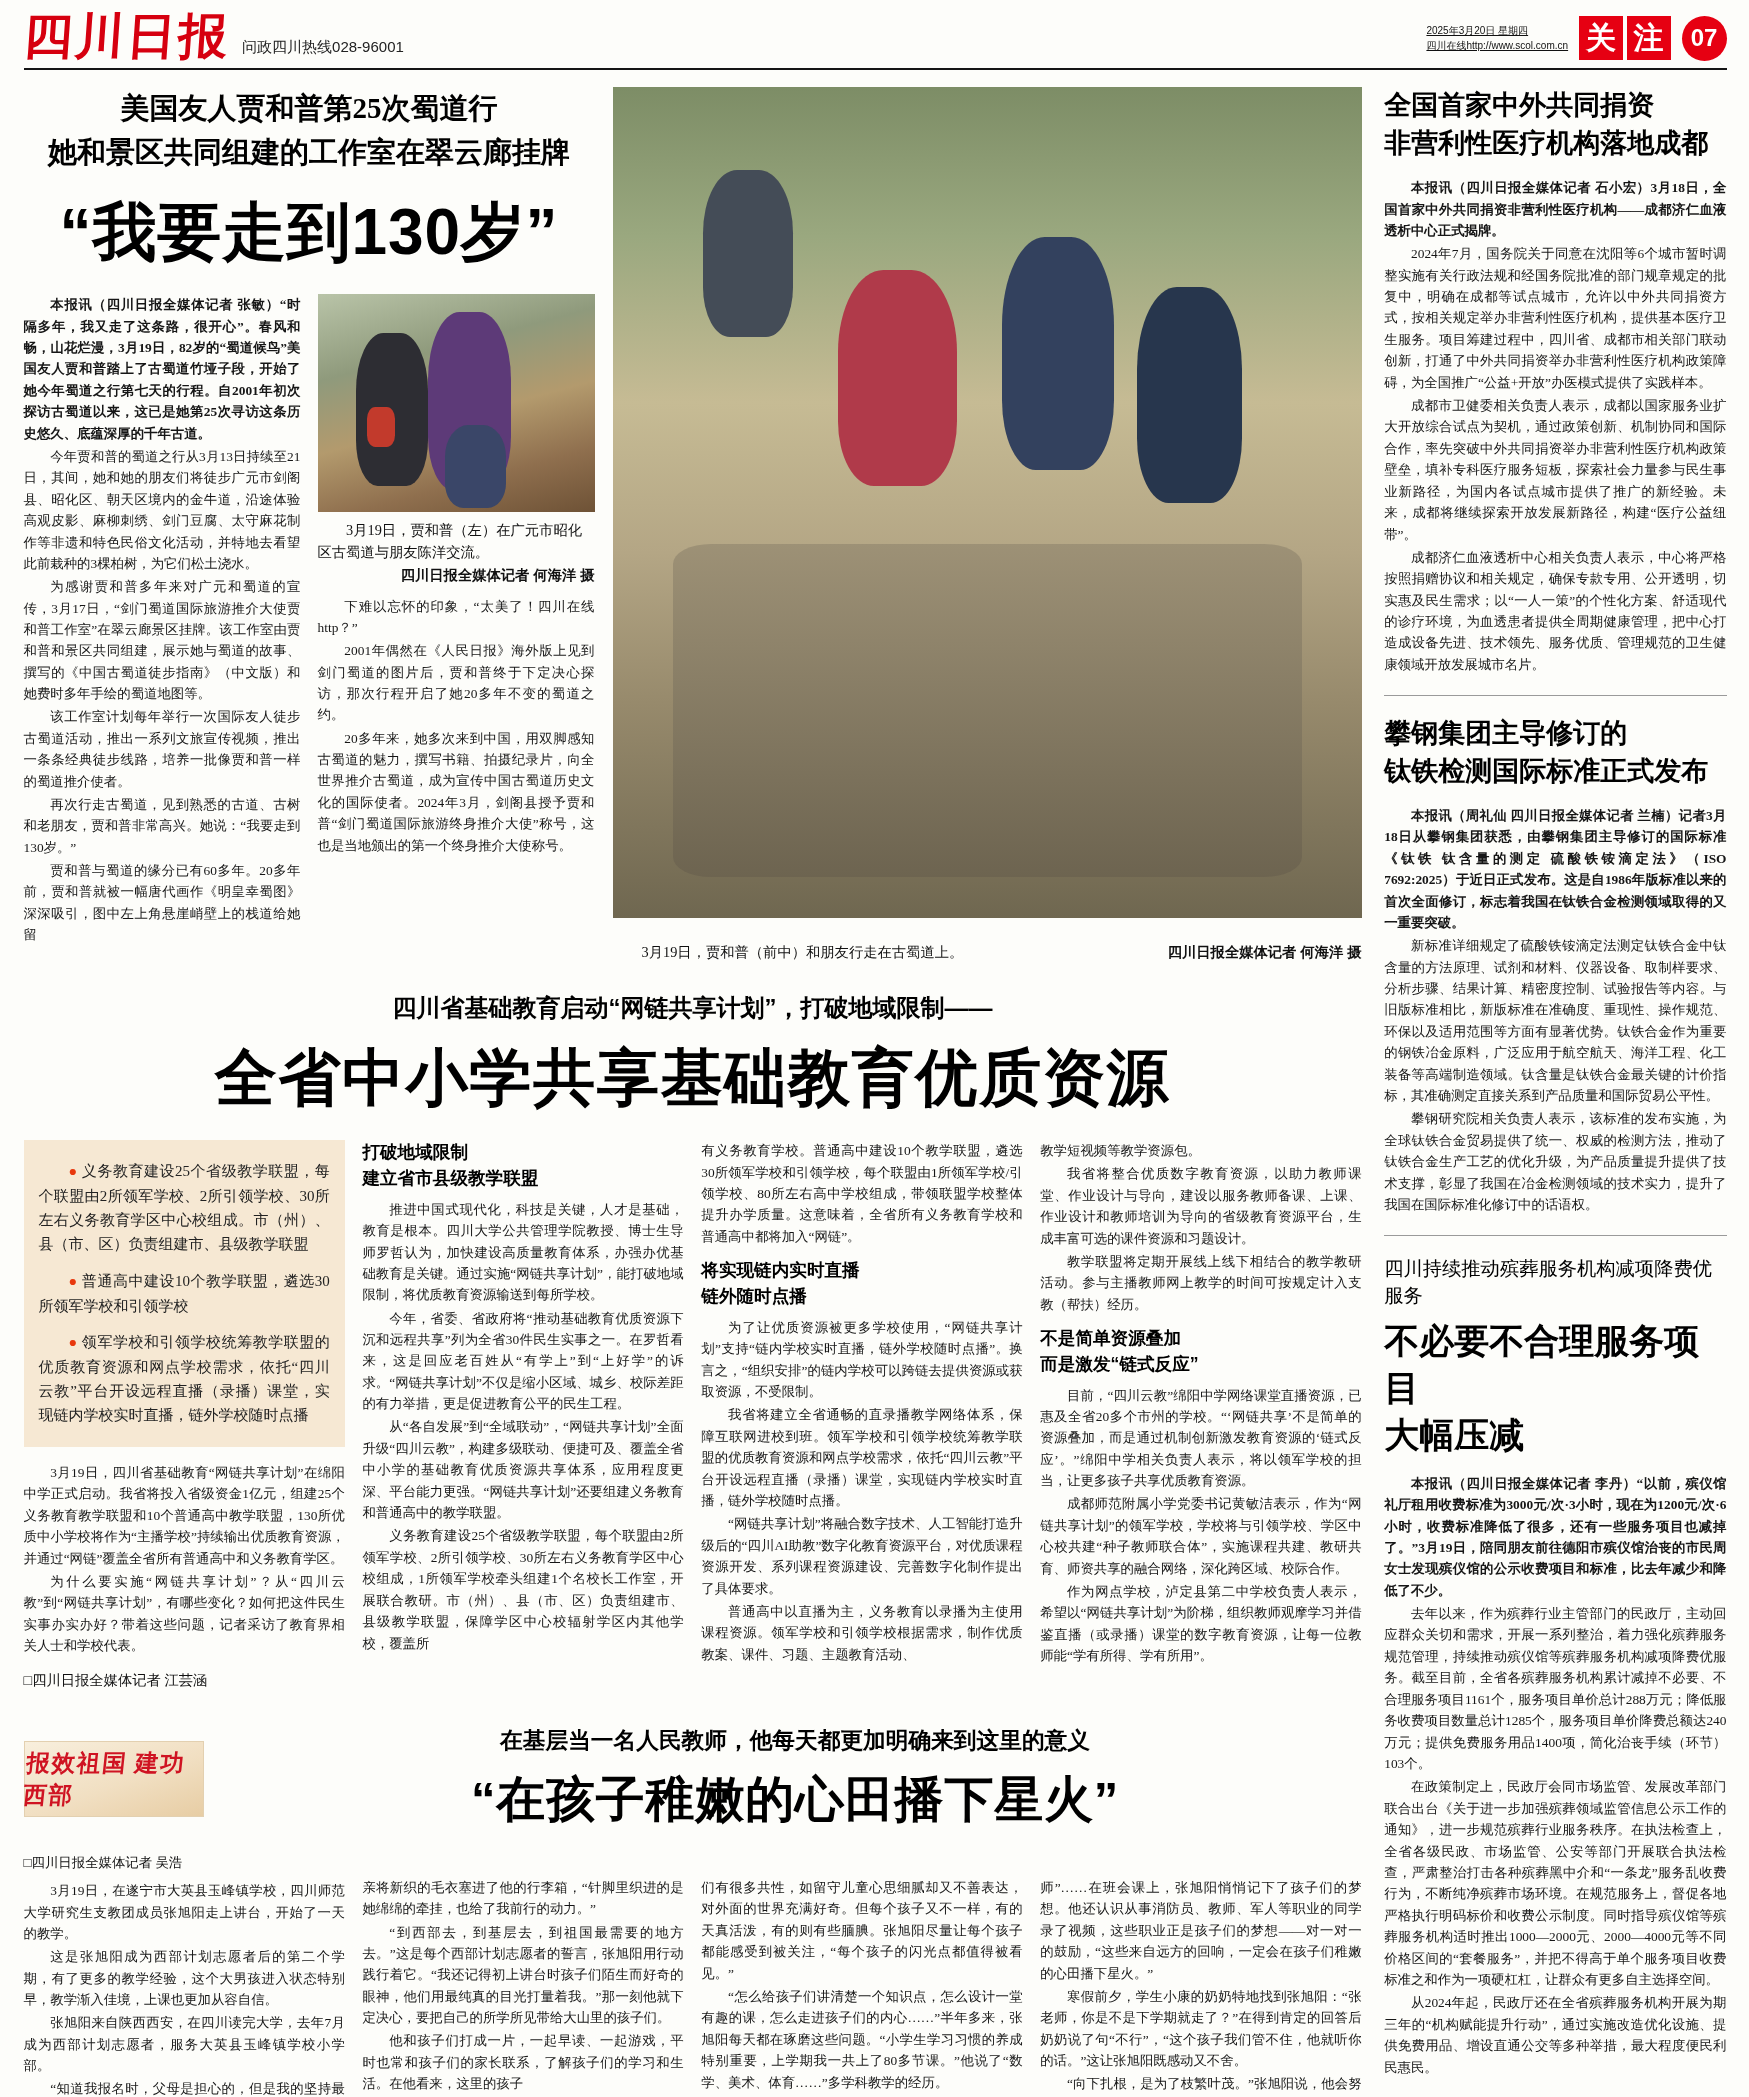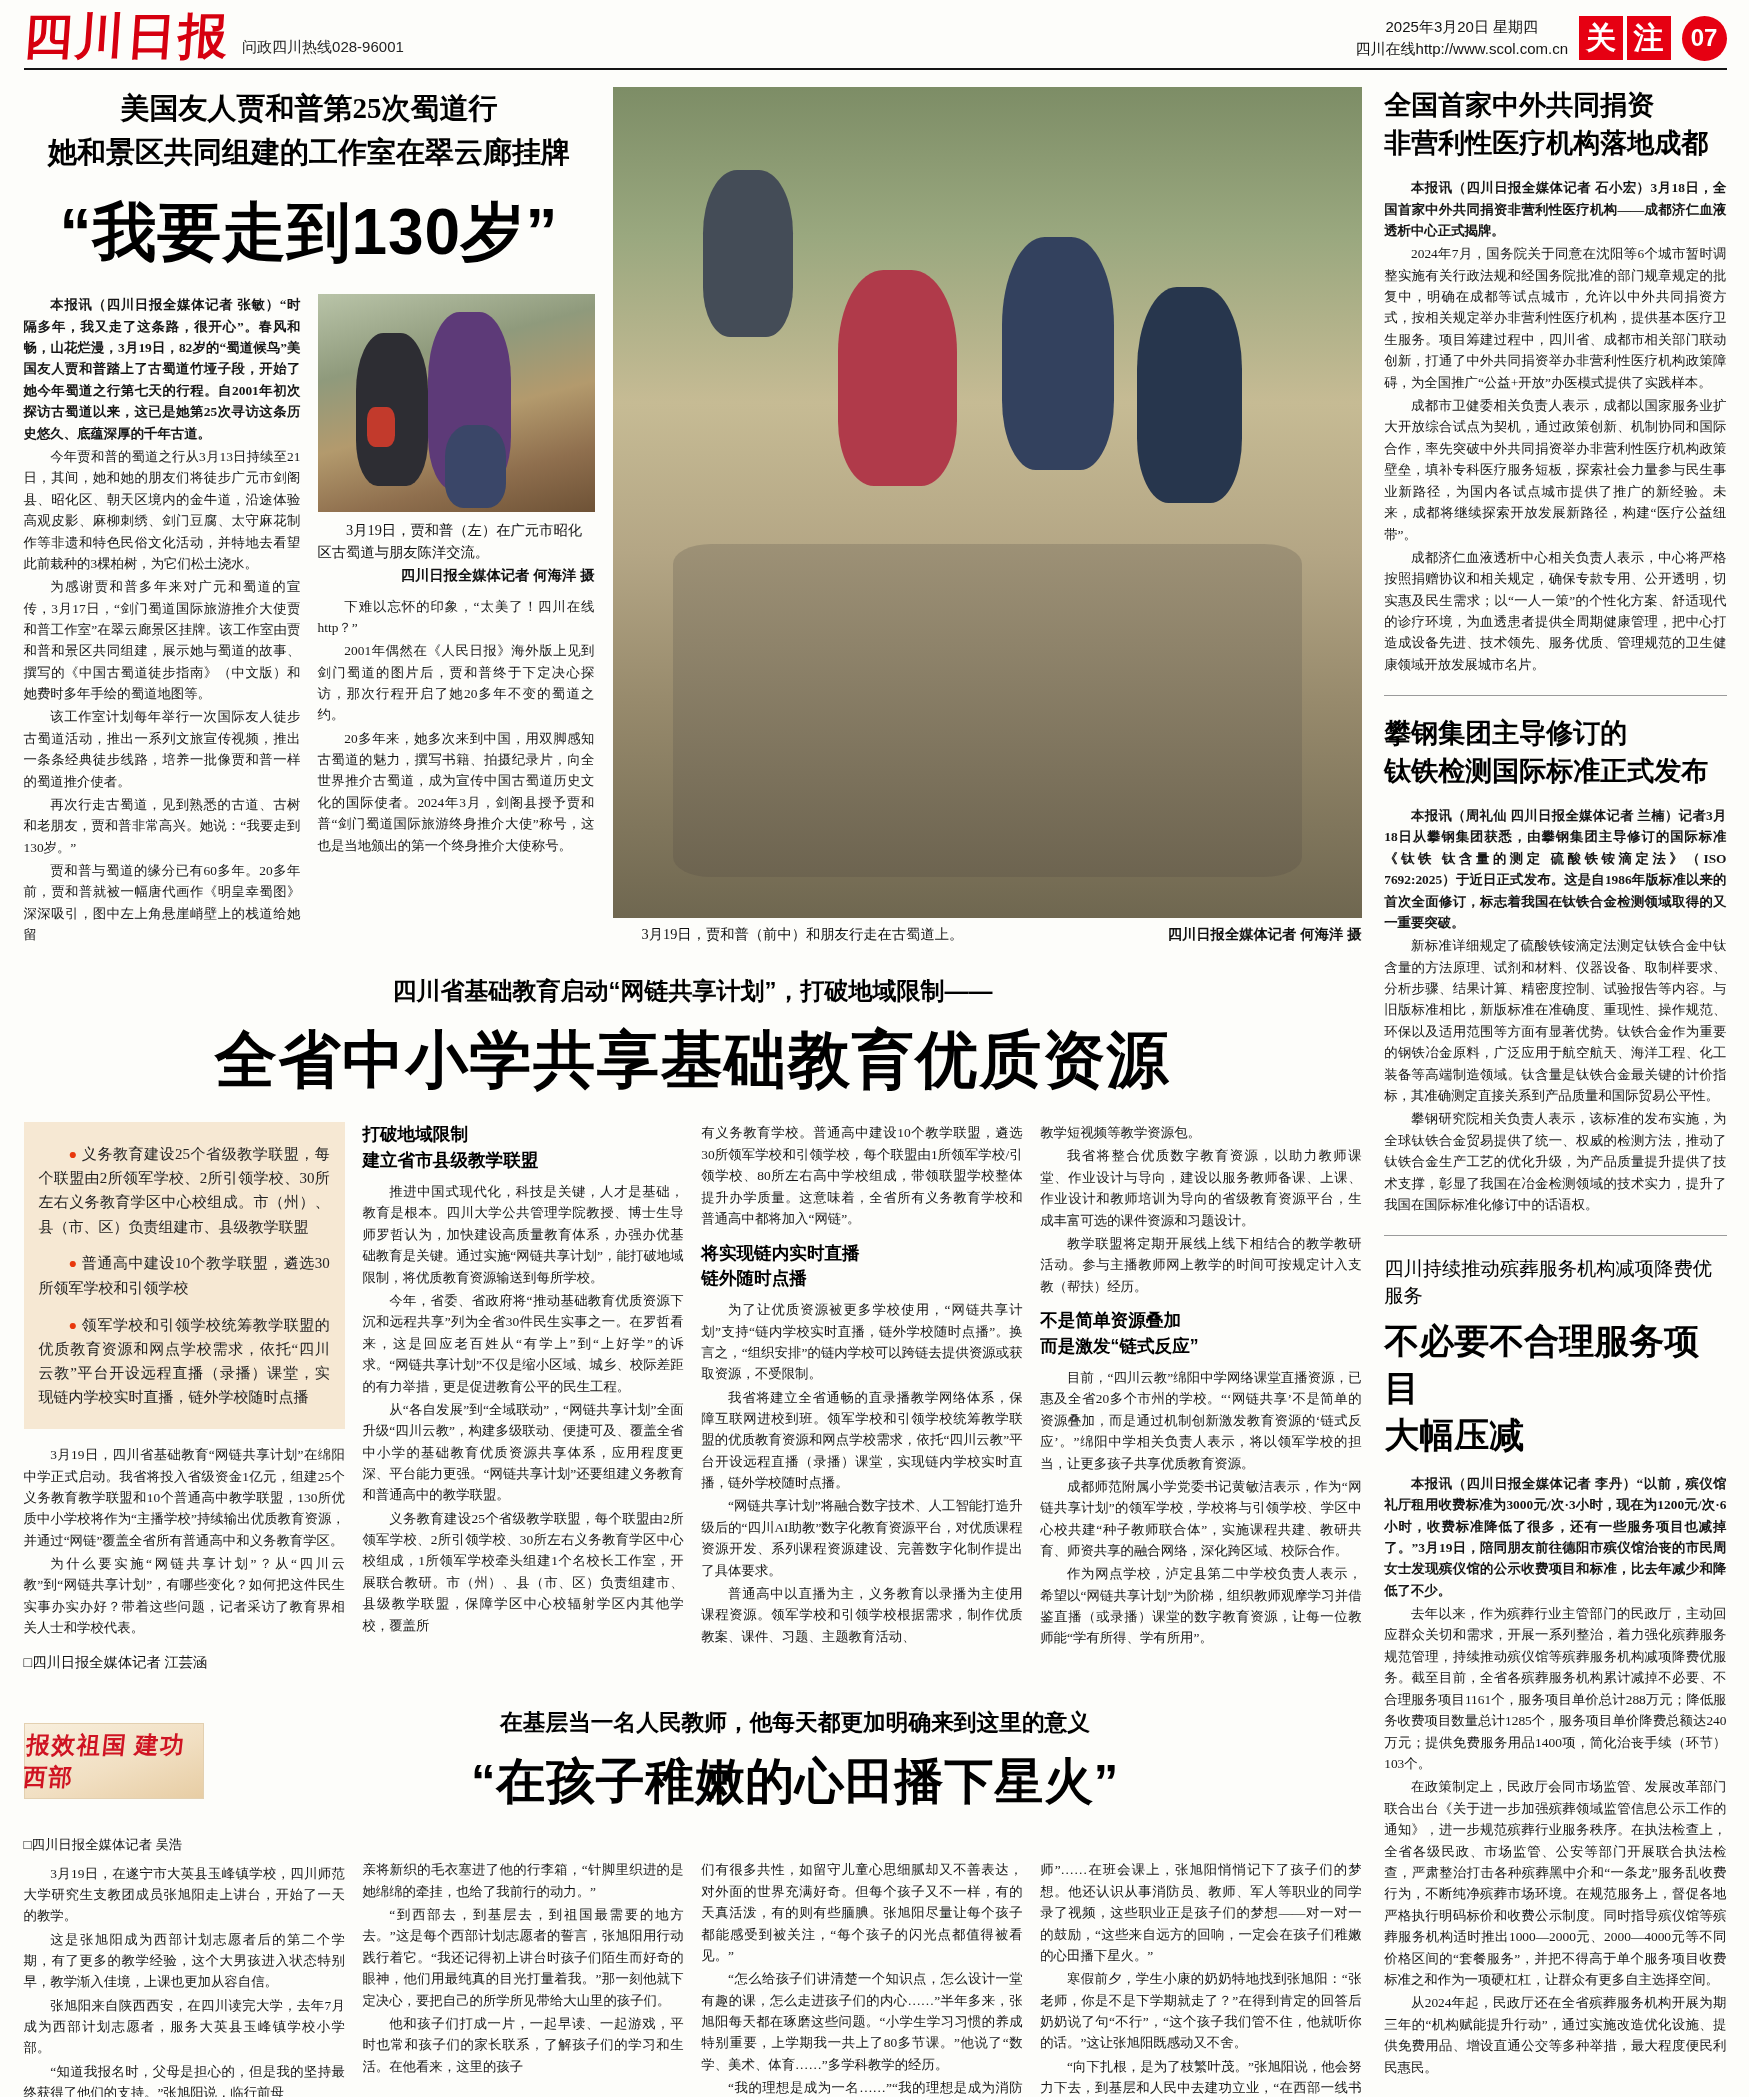--- a/index.html
+++ b/index.html
@@ -10,22 +10,22 @@
     font-family:"Liberation Serif","DejaVu Serif",serif;
   }
   
   .masthead { display:flex; align-items:flex-end; justify-content:space-between;
     border-bottom:2.5px solid #151515; padding-bottom:7.6px; }
   .mast-left { display:flex; align-items:flex-end; gap:12.6px; }
   .logo { font-size:49px; font-weight:900; color:#d6000f; letter-spacing:2.5px;
     transform:skewX(-4deg); font-family:"Liberation Serif",serif; line-height:1; }
   .hotline { font-size:15px; color:#222; padding-bottom:4.2px; font-family:"Liberation Sans",sans-serif; }
   .mast-right { display:flex; align-items:center; gap:11px; }
-  .dates { text-align:center; font-size:15px; line-height:1.5; color:#111;
-    font-family:"Liberation Sans",sans-serif; }
+  .dates { text-align:left; font-size:10px; line-height:1.5; color:#111;
+    font-family:"Liberation Sans",sans-serif;text-decoration:underline; }
   .badge-row { display:flex; gap:3.4px; }
   .badge-sq { width:44px; height:44px; background:#e60012; color:#fff; display:flex;
     align-items:center; justify-content:center; font-size:30px; font-weight:700;
     font-family:"Liberation Sans",sans-serif; }
   .page-circle { width:45px; height:45px; border-radius:50%; background:#e60012; color:#fff;
     display:flex; align-items:center; justify-content:center; font-size:24px; font-weight:700;
     font-family:"Liberation Sans",sans-serif; }
   
   .body-row { display:flex; gap:22.7px; margin-top:17px; }
   .main-col { width:1338px; }
@@ -47,21 +47,21 @@
   .ts-cols { display:flex; gap:17px; }
   .photo { position:relative; overflow:hidden; background:#9aa383; }
   .photo-small { width:100%; height:218px;
     background:linear-gradient(165deg,#b9c4a8 0%,#8f9a7c 30%,#b39a6d 55%,#8f6f4e 78%,#6e5236 100%); }
   .photo-big { width:100%; height:831px;
     background:linear-gradient(180deg,#7d8d66 0%,#9aa87f 18%,#c6bb94 38%,#b4a685 56%,#978a6c 74%,#6f6750 100%); }
   .blob { position:absolute; border-radius:38% 38% 30% 30%; }
   .caption { font-size:14.3px; line-height:1.55; margin-top:6.7px; text-indent:2em; color:#111; }
   .credit { font-weight:700; text-align:right; font-size:14.3px; margin-top:2.5px;
     font-family:"Liberation Sans",sans-serif; }
-  .bigcap-row { display:flex; justify-content:space-between; align-items:baseline; margin-top:5px; gap:12.6px;}
+  .bigcap-row { display:flex; justify-content:space-between; align-items:baseline; margin-top:23px; gap:12.6px;}
   .bigcap-row .caption { margin-top:0; flex:1; }
   .bigcap-row .credit { margin-top:0; white-space:nowrap; }
   
   .edu { margin-top:29px; }
   .edu-kicker { text-align:center; font-size:24px; font-weight:700; color:#000;
     font-family:"Liberation Sans",sans-serif; }
   .edu-headline { text-align:center; font-size:62px; font-weight:900; letter-spacing:1.7px;
     margin:11.7px 0 20px 0; font-family:"Liberation Sans",sans-serif; color:#000; }
   .info-box { background:#f6e8d3; padding:19.3px 15px; margin-bottom:15px; }
   .info-item { font-size:15px; line-height:1.62; text-align:justify; color:#222; margin-top:12.6px; text-indent:2em;}

